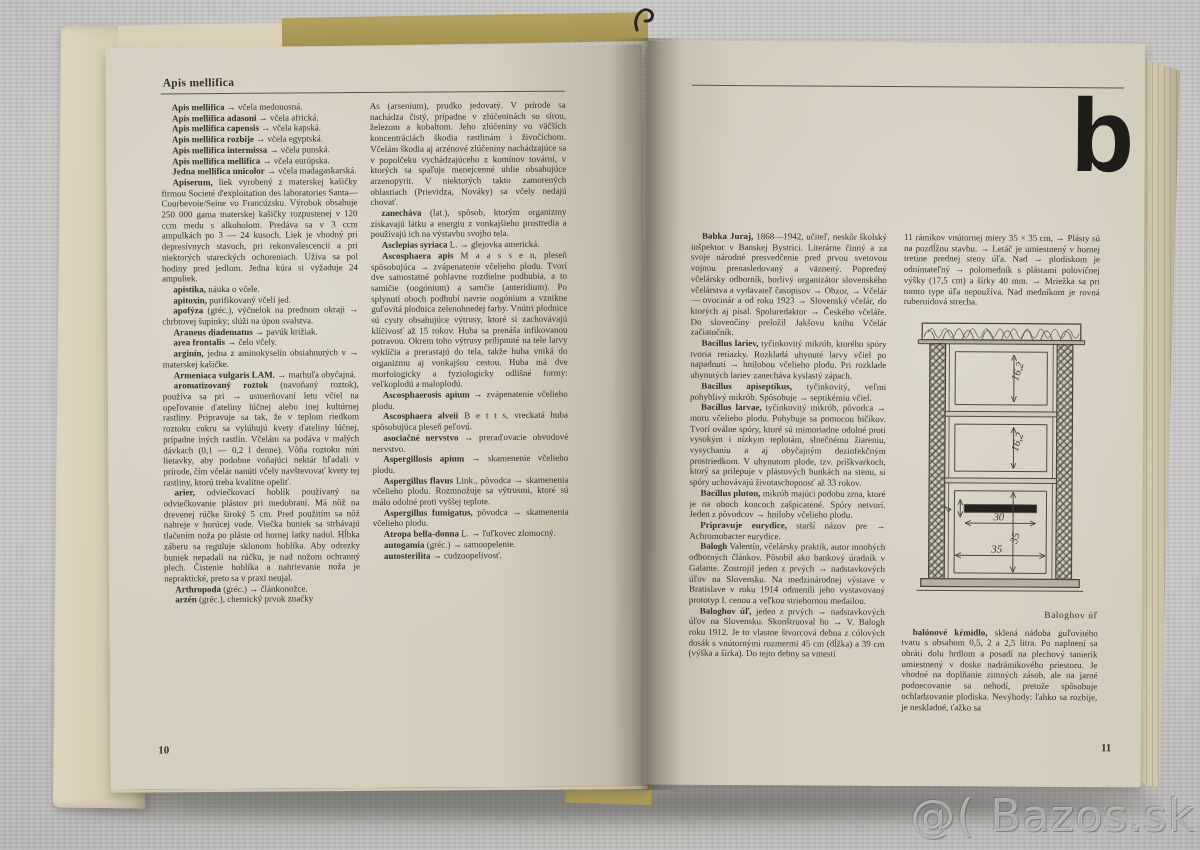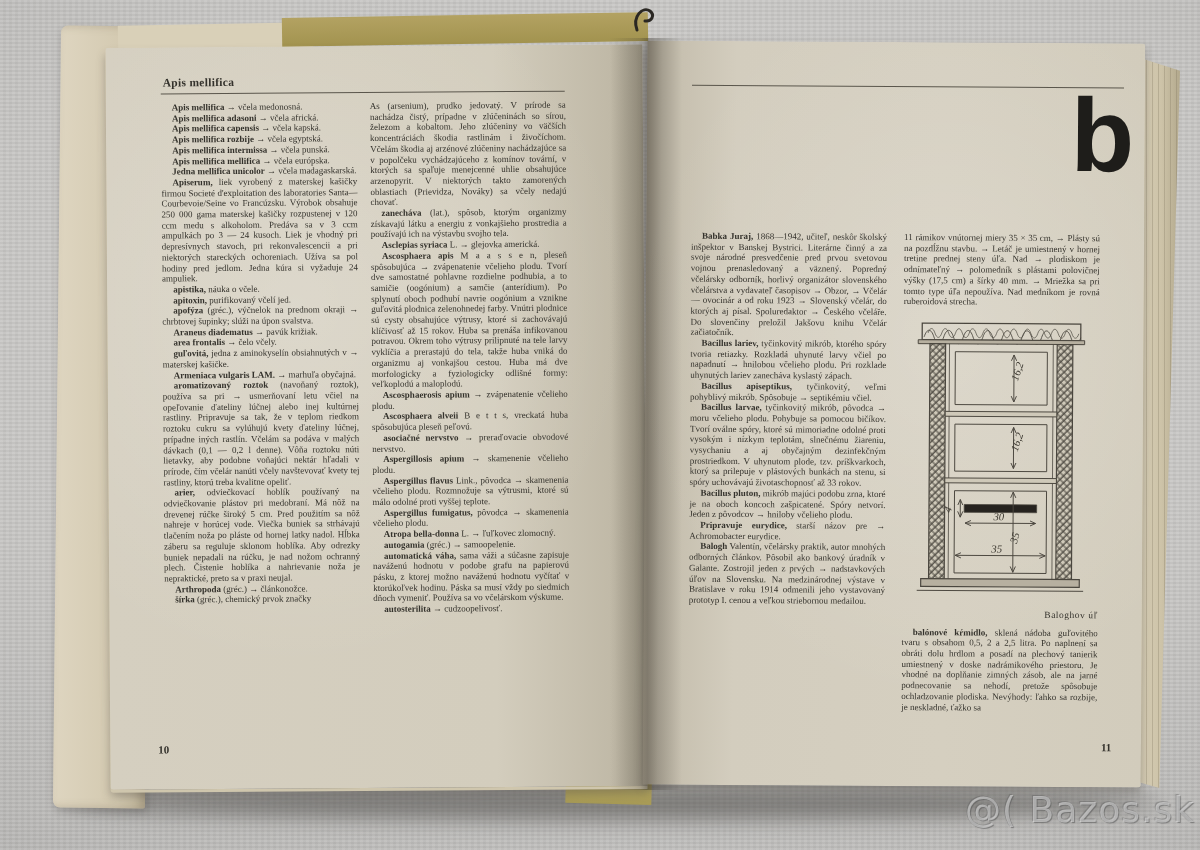--- a/index.html
+++ b/index.html
@@ -59,22 +59,22 @@
   .entry{margin:0;text-indent:11px;}
   .entry.noindent{text-indent:0;}
   .entry .lead{font-weight:bold;}
   .pagenum{position:absolute;font-weight:bold;font-size:11px;}
   .pagenum-left{left:48px;top:696px;}
   .pagenum-right{left:458px;top:698px;}
   .hive{display:block;margin:5px auto 1px auto;}
   .hive line,.hive path,.hive rect{stroke:#4a463e;}
   .dim-label{font-style:italic;font-size:11px;fill:#3c3830;font-family:"Liberation Serif",serif;}
   .caption{text-align:right;font-size:9.5px;letter-spacing:0.5px;margin:3px 0 7px 0;text-indent:0;}
-  .watermark{position:absolute;right:5px;bottom:20px;z-index:10;
-    font-family:"DejaVu Sans","Liberation Sans",sans-serif;font-size:36px;letter-spacing:1px;
+  .watermark{position:absolute;right:5px;bottom:8px;z-index:10;
+    font-family:"DejaVu Sans","Liberation Sans",sans-serif;font-size:45px;letter-spacing:1px;
     color:rgba(242,242,242,0.5);
     text-shadow:1px 1px 1px rgba(75,75,75,0.55), -1px -1px 1px rgba(75,75,75,0.4), 0 0 3px rgba(255,255,255,0.25);}
 </style>
 </head>
 <body>
 
 <div class="weave"></div>
 <div class="book-shadow"></div>
 <div class="cover-left"></div>
 <div class="top-edge-left"></div>
@@ -93,59 +93,59 @@
         <p class="entry"><span class="lead">Apis mellifica rozbije </span>→ včela egyptská.</p>
         <p class="entry"><span class="lead">Apis mellifica intermissa </span>→ včela punská.</p>
         <p class="entry"><span class="lead">Apis mellifica mellifica </span>→ včela európska.</p>
         <p class="entry"><span class="lead">Jedna mellifica unicolor </span>→ včela madagaskarská.</p>
         <p class="entry"><span class="lead">Apiserum, </span>liek vyrobený z materskej kašičky firmou Societé d'exploitation des laboratories Santa—Courbevoie/Seine vo Francúzsku. Výrobok obsahuje 250 000 gama materskej kašičky rozpustenej v 120 ccm medu s alkoholom. Predáva sa v 3 ccm ampulkách po 3 — 24 kusoch. Liek je vhodný pri depresívnych stavoch, pri rekonvalescencii a pri niektorých stareckých ochoreniach. Užíva sa pol hodiny pred jedlom. Jedna kúra si vyžaduje 24 ampuliek.</p>
         <p class="entry"><span class="lead">apistika, </span>náuka o včele.</p>
         <p class="entry"><span class="lead">apitoxin, </span>purifikovaný včelí jed.</p>
         <p class="entry"><span class="lead">apofýza </span>(gréc.), výčnelok na prednom okraji → chrbtovej šupinky; slúži na úpon svalstva.</p>
         <p class="entry"><span class="lead">Araneus diadematus </span>→ pavúk križiak.</p>
         <p class="entry"><span class="lead">area frontalis </span>→ čelo včely.</p>
-        <p class="entry"><span class="lead">guľovitá, </span>jedna z aminokyselín obsiahnutých v → materskej kašičke.</p>
+        <p class="entry"><span class="lead">arginín, </span>jedna z aminokyselín obsiahnutých v → materskej kašičke.</p>
         <p class="entry"><span class="lead">Armeniaca vulgaris LAM. </span>→ marhuľa obyčajná.</p>
         <p class="entry"><span class="lead">aromatizovaný roztok </span>(navoňaný roztok), používa sa pri → usmerňovaní letu včiel na opeľovanie ďateliny lúčnej alebo inej kultúrnej rastliny. Pripravuje sa tak, že v teplom riedkom roztoku cukru sa vylúhujú kvety ďateliny lúčnej, prípadne iných rastlín. Včelám sa podáva v malých dávkach (0,1 — 0,2 l denne). Vôňa roztoku núti lietavky, aby podobne voňajúci nektár hľadali v prírode, čím včelár nanúti včely navštevovať kvety tej rastliny, ktorú treba kvalitne opeliť.</p>
         <p class="entry"><span class="lead">arier, </span>odviečkovací hoblík používaný na odviečkovanie plástov pri medobraní. Má nôž na drevenej rúčke široký 5 cm. Pred použitím sa nôž nahreje v horúcej vode. Viečka buniek sa strhávajú tlačením noža po pláste od hornej latky nadol. Hĺbka záberu sa reguluje sklonom hoblíka. Aby odrezky buniek nepadali na rúčku, je nad nožom ochranný plech. Čistenie hoblíka a nahrievanie noža je nepraktické, preto sa v praxi neujal.</p>
         <p class="entry"><span class="lead">Arthropoda </span>(gréc.) → článkonožce.</p>
-        <p class="entry"><span class="lead">šírka </span>(gréc.), chemický prvok značky</p>
+        <p class="entry"><span class="lead">arzén </span>(gréc.), chemický prvok značky</p>
       </div>
     <div class="col">
         <p class="entry noindent">As (arsenium), prudko jedovatý. V prírode sa nachádza čistý, prípadne v zlúčeninách so sírou, železom a kobaltom. Jeho zlúčeniny vo väčších koncentráciách škodia rastlinám i živočíchom. Včelám škodia aj arzénové zlúčeniny nachádzajúce sa v popolčeku vychádzajúceho z komínov tovární, v ktorých sa spaľuje menejcenné uhlie obsahujúce arzenopyrit. V niektorých takto zamorených oblastiach (Prievidza, Nováky) sa včely nedajú chovať.</p>
         <p class="entry"><span class="lead">zanecháva </span>(lat.), spôsob, ktorým organizmy získavajú látku a energiu z vonkajšieho prostredia a používajú ich na výstavbu svojho tela.</p>
         <p class="entry"><span class="lead">Asclepias syriaca </span>L. → glejovka americká.</p>
         <p class="entry"><span class="lead">Ascosphaera apis </span>M a a s s e n, pleseň spôsobujúca → zvápenatenie včelieho plodu. Tvorí dve samostatné pohlavne rozdielne podhubia, a to samičie (oogónium) a samčie (anterídium). Po splynutí oboch podhubí navrie oogónium a vznikne guľovitá plodnica zelenohnedej farby. Vnútri plodnice sú cysty obsahujúce výtrusy, ktoré si zachovávajú klíčivosť až 15 rokov. Huba sa prenáša infikovanou potravou. Okrem toho výtrusy prilipnuté na tele larvy vyklíčia a prerastajú do tela, takže huba vniká do organizmu aj vonkajšou cestou. Huba má dve morfologicky a fyziologicky odlišné formy: veľkoplodú a maloplodú.</p>
         <p class="entry"><span class="lead">Ascosphaerosis apium </span>→ zvápenatenie včelieho plodu.</p>
         <p class="entry"><span class="lead">Ascosphaera alveii </span>B e t t s, vreckatá huba spôsobujúca pleseň peľovú.</p>
         <p class="entry"><span class="lead">asociačné nervstvo </span>→ preraďovacie obvodové nervstvo.</p>
         <p class="entry"><span class="lead">Aspergillosis apium </span>→ skamenenie včelieho plodu.</p>
         <p class="entry"><span class="lead">Aspergillus flavus </span>Link., pôvodca → skamenenia včelieho plodu. Rozmnožuje sa výtrusmi, ktoré sú málo odolné proti vyššej teplote.</p>
         <p class="entry"><span class="lead">Aspergillus fumigatus, </span>pôvodca → skamenenia včelieho plodu.</p>
         <p class="entry"><span class="lead">Atropa bella-donna </span>L. → ľuľkovec zlomocný.</p>
         <p class="entry"><span class="lead">autogamia </span>(gréc.) → samoopelenie.</p>
-        <p class="entry"><span class="lead">automatická váha, </span>sama váži a súčasne zapisuje naváženú hodnotu v podobe grafu na papierovú pásku, z ktorej možno naváženú hodnotu vyčítať v ktorúkoľvek hodinu. Páska sa musí vždy po siedmich dňoch vymeniť. Používa sa vo včelárskom výskume.</p>
         <p class="entry"><span class="lead">autosterilita </span>→ cudzoopelivosť.</p>
       </div>
   </div>
   <div class="pagenum pagenum-left">10</div>
 </div>
 
 <div class="page page-right">
   <div class="rule rp-rule"></div>
   <div class="rp-letter">b</div>
   <div class="cols rp-cols">
     <div class="col">
         <p class="entry"><span class="lead">Babka Juraj, </span>1868—1942, učiteľ, neskôr školský inšpektor v Banskej Bystrici. Literárne činný a za svoje národné presvedčenie pred prvou svetovou vojnou prenasledovaný a väznený. Popredný včelársky odborník, horlivý organizátor slovenského včelárstva a vydavateľ časopisov → Obzor, → Včelár — ovocinár a od roku 1923 → Slovenský včelár, do ktorých aj písal. Spoluredaktor → Českého včeláře. Do slovenčiny preložil Jakšovu knihu Včelár začiatočník.</p>
         <p class="entry"><span class="lead">Bacillus lariev, </span>tyčinkovitý mikrób, ktorého spóry tvoria retiazky. Rozkladá uhynuté larvy včiel po napadnutí → hnilobou včelieho plodu. Pri rozklade uhynutých lariev zanecháva kyslastý zápach.</p>
         <p class="entry"><span class="lead">Bacillus apiseptikus, </span>tyčinkovitý, veľmi pohyblivý mikrób. Spôsobuje → septikémiu včiel.</p>
         <p class="entry"><span class="lead">Bacillus larvae, </span>tyčinkovitý mikrób, pôvodca → moru včelieho plodu. Pohybuje sa pomocou bičíkov. Tvorí oválne spóry, ktoré sú mimoriadne odolné proti vysokým i nízkym teplotám, slnečnému žiareniu, vysychaniu a aj obyčajným dezinfekčným prostriedkom. V uhynutom plode, tzv. príškvarkoch, ktorý sa prilepuje v plástových bunkách na stenu, si spóry uchovávajú životaschopnosť až 33 rokov.</p>
         <p class="entry"><span class="lead">Bacillus pluton, </span>mikrób majúci podobu zrna, ktoré je na oboch koncoch zašpicatené. Spóry netvorí. Jeden z pôvodcov → hniloby včelieho plodu.</p>
         <p class="entry"><span class="lead">Pripravuje eurydice, </span>starší názov pre → Achromobacter eurydice.</p>
         <p class="entry"><span class="lead">Balogh </span>Valentín, včelársky praktik, autor mnohých odborných článkov. Pôsobil ako bankový úradník v Galante. Zostrojil jeden z prvých → nadstavkových úľov na Slovensku. Na medzinárodnej výstave v Bratislave v roku 1914 odmenili jeho vystavovaný prototyp I. cenou a veľkou striebornou medailou.</p>
+        <p class="entry"><span class="lead">Baloghov úľ, </span>jeden z prvých → nadstavkových úľov na Slovensku. Skonštruoval ho → V. Balogh roku 1912. Je to vlastne štvorcová debna z cólových dosák s vnútornými rozmermi 45 cm (dĺžka) a 39 cm (výška a šírka). Do tejto debny sa vmestí</p>
       </div>
     <div class="col">
       <div>
           <p class="entry noindent">11 rámikov vnútornej miery 35 × 35 cm, → Plásty sú na pozdĺžnu stavbu. → Letáč je umiestnený v hornej tretine prednej steny úľa. Nad → plodiskom je odnímateľný → polomedník s plástami polovičnej výšky (17,5 cm) a šírky 40 mm. → Mriežka sa pri tomto type úľa nepoužíva. Nad medníkom je rovná ruberoidová strecha.</p>
         </div>
       <svg class="hive" viewBox="0 0 190 300" width="186" height="294" fill="none">
         <defs>
           <pattern id="hatch" width="5" height="5" patternUnits="userSpaceOnUse" patternTransform="rotate(45)">
             <rect width="5" height="5" fill="#cfc9b9" stroke="none"></rect>
             <line x1="0" y1="0" x2="0" y2="5" stroke="#5f5a4e" stroke-width="1.4"></line>

